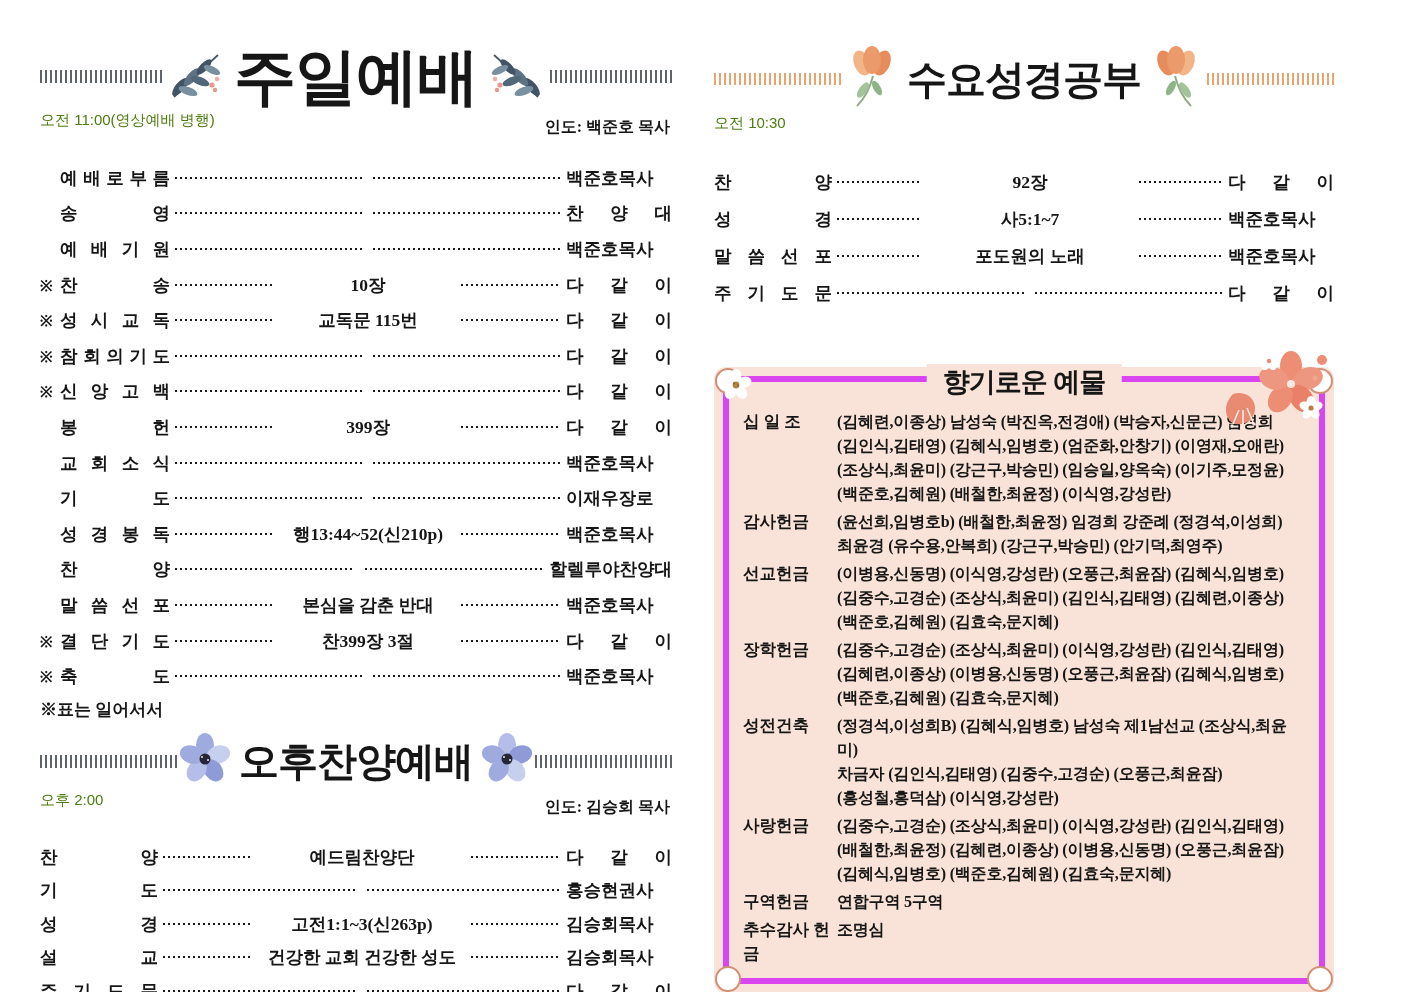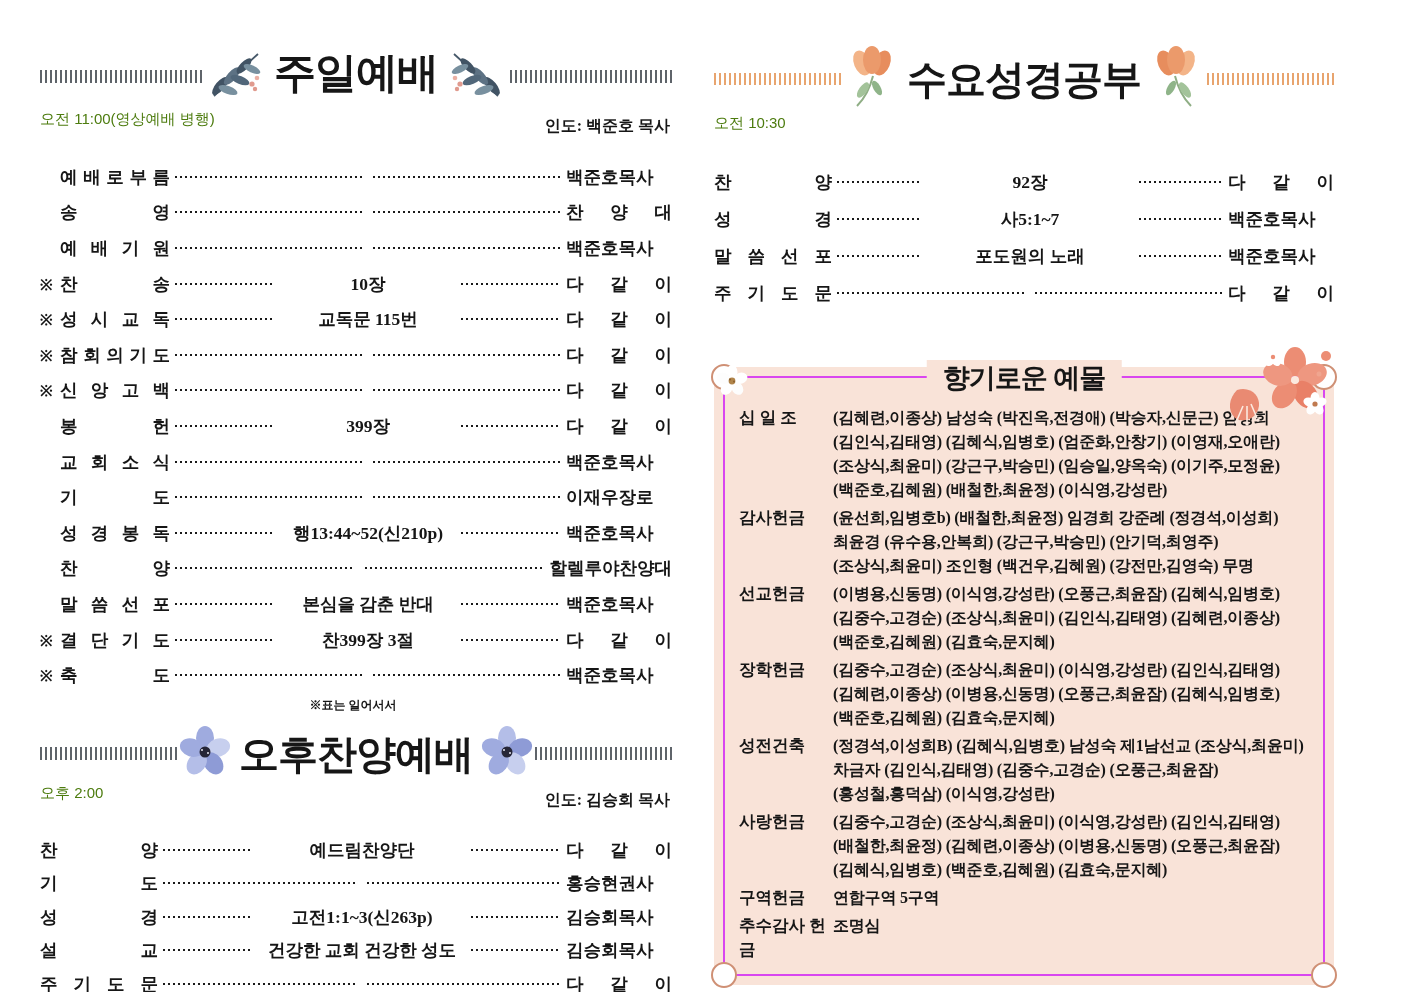--- a/index.html
+++ b/index.html
@@ -9,21 +9,21 @@
   .page { position:absolute; top:0; }
   .page-left  { left:40px;  width:632px; }
   .page-right { left:714px; width:620px; }
 
   
   .sec-header { display:flex; align-items:center; }
   .stripe { flex:1; height:13px; background:repeating-linear-gradient(90deg,#5f646a 0 2px,transparent 2px 5px); }
   .stripe.orange { height:12px; background:repeating-linear-gradient(90deg,#e8a46e 0 2px,transparent 2px 5px); }
   .sec-title { font-family:"Liberation Sans",sans-serif; font-weight:700; letter-spacing:-1px;
                white-space:nowrap; padding:0 6px; line-height:1.05; }
-  .t-big { font-size:42px;font-family:Liberation Mono, monospace; }
+  .t-big { font-size:62px; }
   .t-mid { font-size:40px; }
   .deco { flex:0 0 auto; margin:0 2px; }
 
   .sub-row { position:relative; height:26px; margin-top:2px; }
   .sub-time { text-align:left; font-family:"Liberation Sans",sans-serif; font-size:15px; color:#4d7c0f; }
   .sub-leader { position:absolute; right:2px; top:6px; font-weight:700; font-size:16px; }
 
   
   .rows { margin-top:23px; }
   .wrow { display:flex; align-items:center; height:35.6px; font-size:17.5px; font-weight:600; }
@@ -32,26 +32,26 @@
   .star { flex:0 0 20px; font-size:15px; }
   .lbl  { flex:0 0 110px; text-align:justify; text-align-last:justify; }
   .lbl-wide { flex:0 0 118px; }
   .dots { flex:1 1 0; height:2px; margin:0 5px; align-self:center;
           background:repeating-linear-gradient(90deg,#1a1a1a 0 2px,transparent 2px 5px); }
   .ctr  { text-align:center; }
   .ctr:empty { display:none; }
   .ctr:not(:empty) { min-width:176px; padding:0 8px; }
   .ctr-wide:not(:empty) { min-width:208px; }
   .rgt  { flex:0 0 auto; min-width:106px; text-align:justify; text-align-last:justify; }
-  .footnote { text-align:center; font-size:12px; font-weight:700; padding-right:6px; margin-top:4px; }
+  .footnote { text-align:left; font-size:17px; font-weight:700; padding-right:6px; margin-top:4px; }
   .sec2 { margin-top:12px; }
 
   
   .offer-wrap { position:relative; margin-top:56px; background:#f9e3d8; border-radius:12px; padding:9px; }
-  .offer-inner { position:relative; border:2px solid #d946ef; border-radius:10px;
+  .offer-inner { position:relative; border:6px solid #d946ef; border-radius:10px;
                  padding:28px 12px 8px 14px; min-height:560px; }
   .offer-title { position:absolute; top:-18px; left:50%; transform:translateX(-50%);
                  background:#f9e3d8; padding:0 16px; font-family:"Liberation Sans",sans-serif;
                  font-size:27px; font-weight:700; letter-spacing:-1px; white-space:nowrap; z-index:3; }
   .notch { position:absolute; width:26px; height:26px; border-radius:50%; background:#ffffff;
            border:2px solid #cf9075; z-index:2; }
   .notch.tl { top:-14px; left:-14px; }
   .notch.tr { top:-14px; right:-14px; }
   .notch.bl { bottom:-14px; left:-14px; }
   .notch.br { bottom:-14px; right:-14px; }
@@ -413,21 +413,20 @@
           <div class="oline">(김인식,김태영) (김혜식,임병호) (엄준화,안창기) (이영재,오애란)</div>
           <div class="oline">(조상식,최윤미) (강근구,박승민) (임승일,양옥숙) (이기주,모정윤)</div>
           <div class="oline">(백준호,김혜원) (배철한,최윤정) (이식영,강성란)</div>
         </div>
       </div>
       <div class="orow">
         <div class="ocat">감사헌금</div>
         <div class="olines">
           <div class="oline">(윤선희,임병호b) (배철한,최윤정) 임경희 강준례 (정경석,이성희)</div>
           <div class="oline">최윤경 (유수용,안복희) (강근구,박승민) (안기덕,최영주)</div>
-          <div class="oline">(조상식,최윤미) 조인형 (백건우,김혜원) (강전만,김영숙) 무명</div>
         </div>
       </div>
       <div class="orow">
         <div class="ocat">선교헌금</div>
         <div class="olines">
           <div class="oline">(이병용,신동명) (이식영,강성란) (오풍근,최윤잠) (김혜식,임병호)</div>
           <div class="oline">(김중수,고경순) (조상식,최윤미) (김인식,김태영) (김혜련,이종상)</div>
           <div class="oline">(백준호,김혜원) (김효숙,문지혜)</div>
         </div>
       </div>

